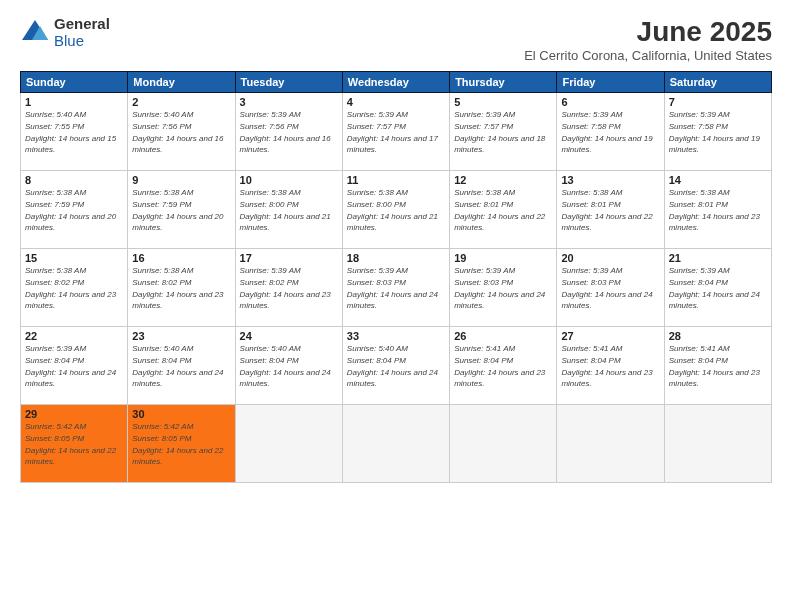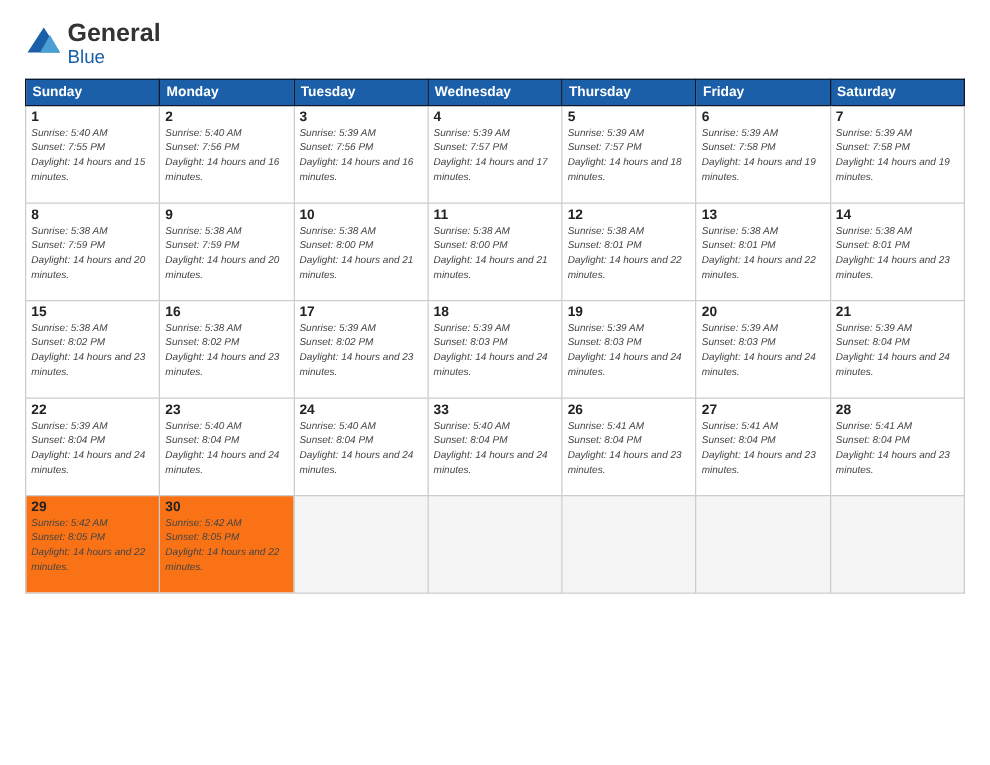--- a/index.html
+++ b/index.html
@@ -25,21 +25,21 @@
     .logo {
       display: flex;
       align-items: center;
     }
     .logo-text {
       display: flex;
       flex-direction: column;
       line-height: 1.1;
     }
     .logo-general {
-      font-size: 20px;
+      font-size: 15px;
       font-weight: bold;
       color: #333;
     }
     .logo-blue {
       font-size: 15px;
       font-weight: normal;
       color: #1a5fa8;
     }
     .logo-icon {
       width: 30px;
@@ -108,20 +108,24 @@
   <div class="header">
     <div class="logo">
       <svg class="logo-icon" viewBox="0 0 30 30">
         <polygon points="15,2 28,22 2,22" fill="#1a5fa8"></polygon>
         <polygon points="20,8 28,22 12,22" fill="#4a9fd4"></polygon>
       </svg>
       <div class="logo-text">
         <span class="logo-general">General</span>
         <span class="logo-blue">Blue</span>
       </div>
+    </div>
+    <div class="title-block">
+      <div class="main-title">June 2025</div>
+      <div class="subtitle">El Cerrito Corona, California, United States</div>
     </div>
   </div>
 
   <table class="calendar">
     <thead>
       <tr>
         <th>Sunday</th>
         <th>Monday</th>
         <th>Tuesday</th>
         <th>Wednesday</th>

